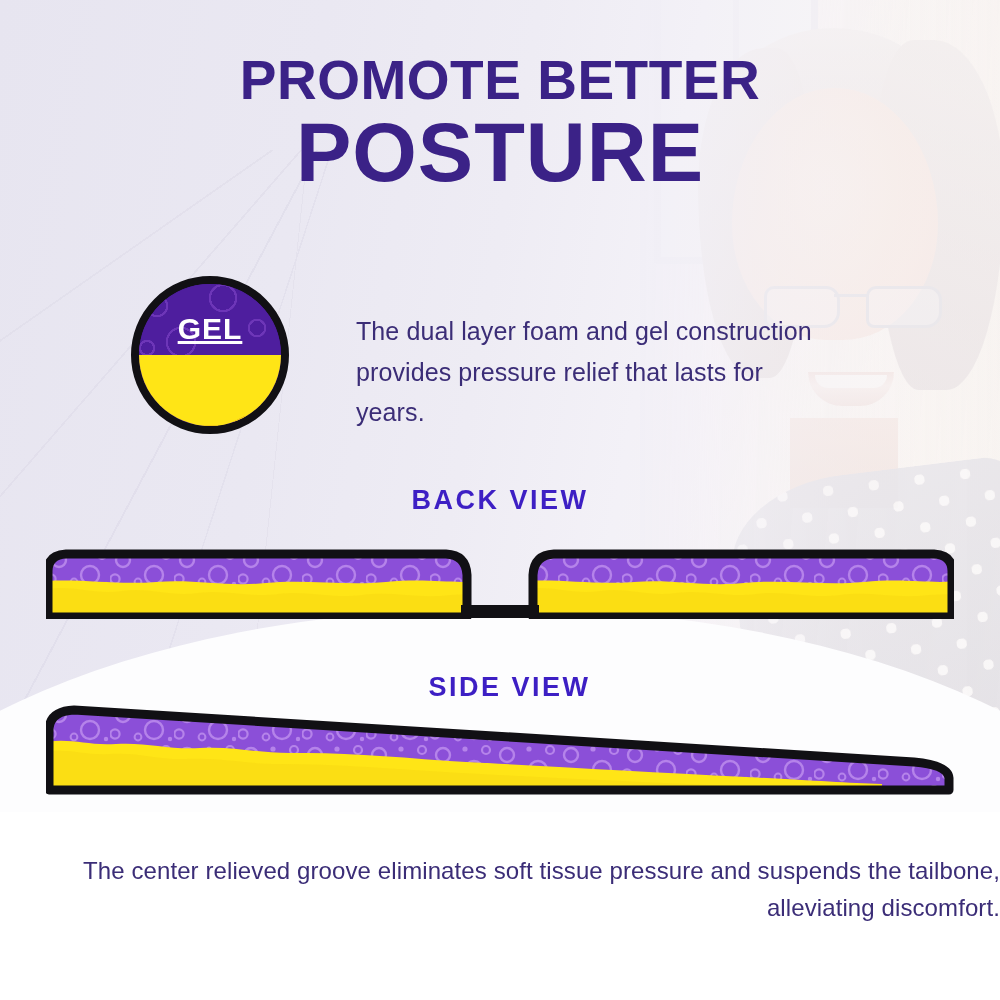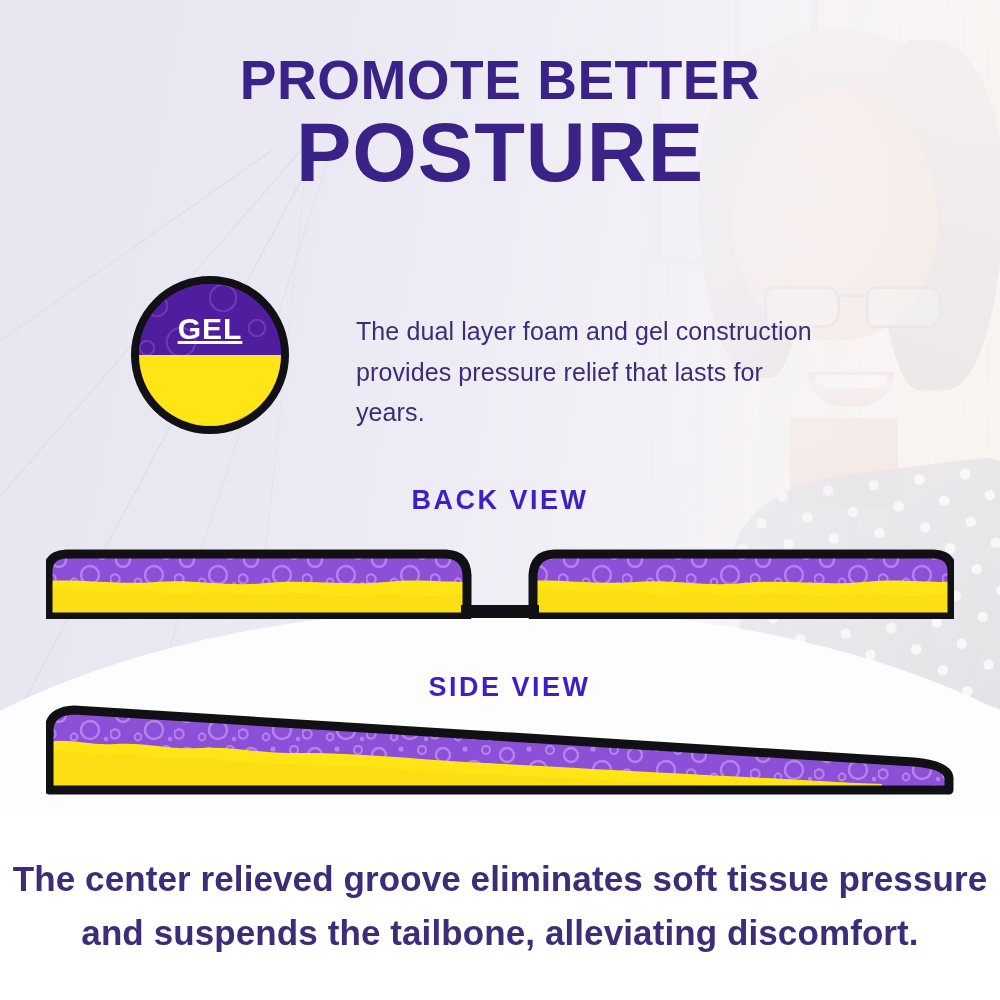--- a/index.html
+++ b/index.html
@@ -290,26 +290,25 @@
   .diagram-side {
     position: absolute;
     left: 46px; top: 704px;
     width: 908px; height: 92px;
   }
   .diagram-back svg, .diagram-side svg { display: block; width: 100%; height: 100%; }
 
   .caption {
     position: absolute;
     left: 0; right: 0; top: 852px;
-    text-align: center;
+    text-align: right;
     color: #3b2d77;
-    font-size: 35px;
+    font-size: 24px;
     line-height: 1.55;
     letter-spacing: .1px;
-    font-weight: bold;
   }
 </style>
 </head>
 <body>
 
 <div id="poster">
 
   <div class="bg-base"></div>
   <div class="bg-texture"></div>
 

